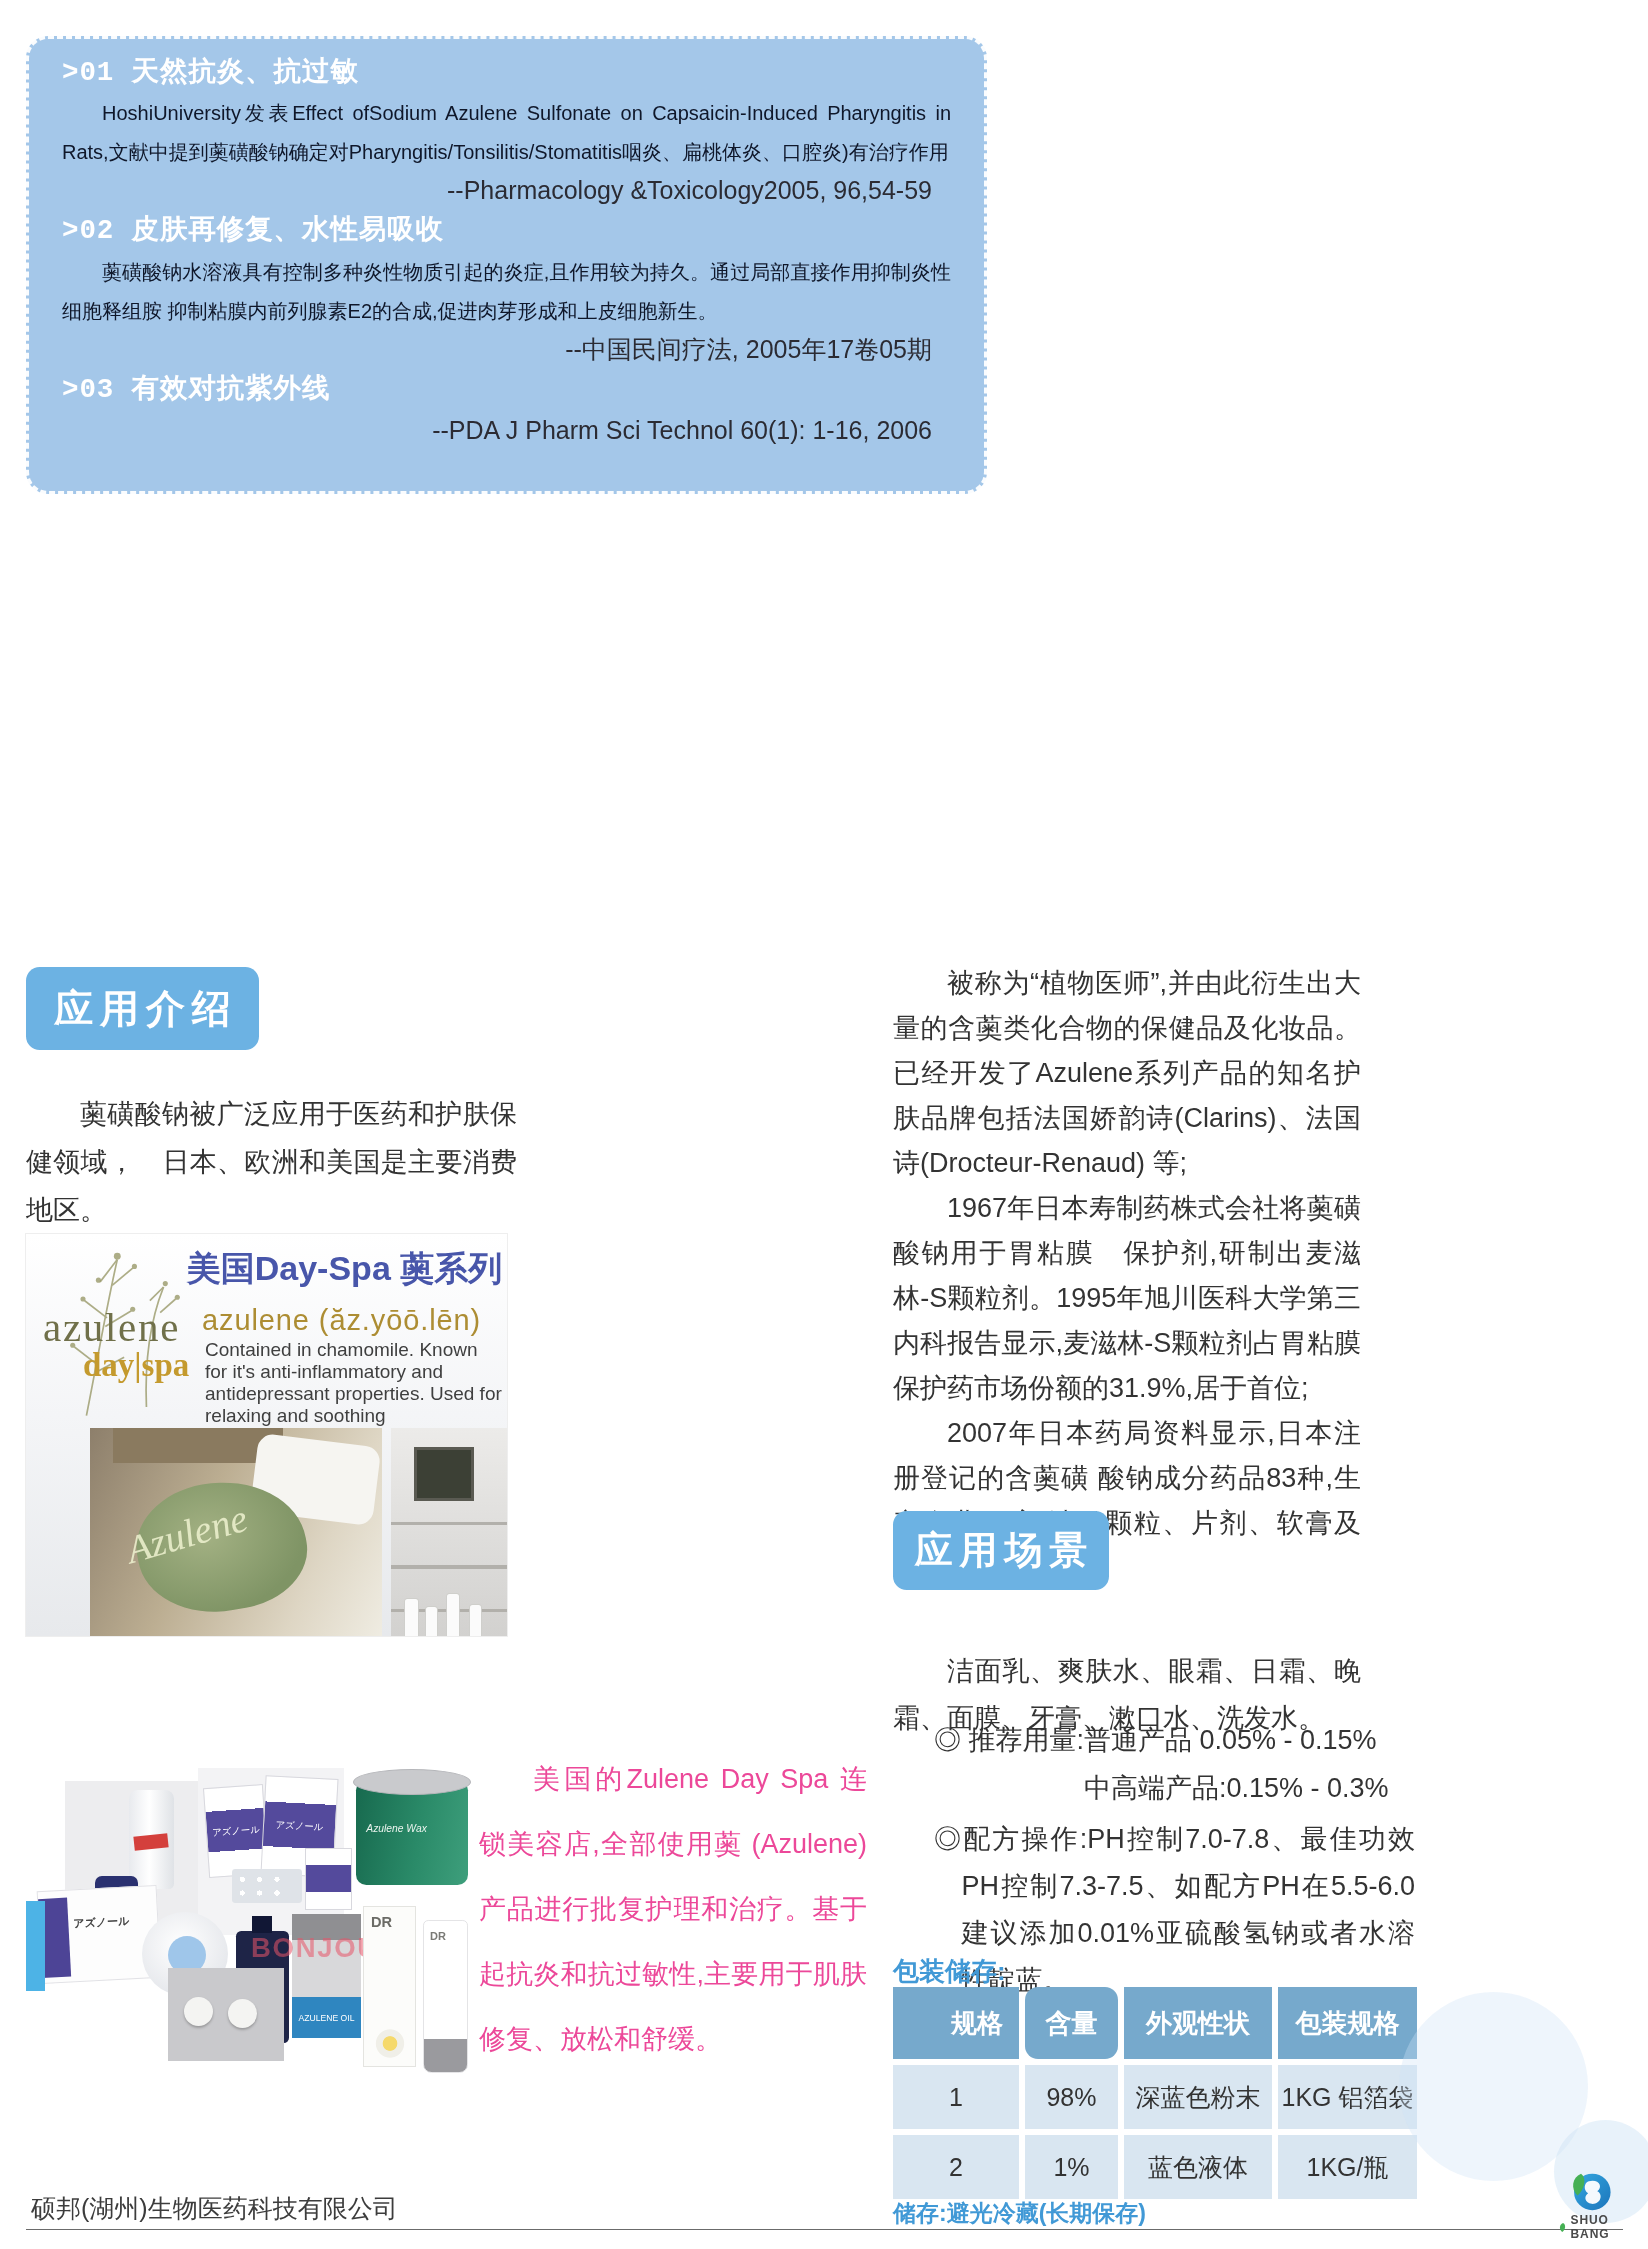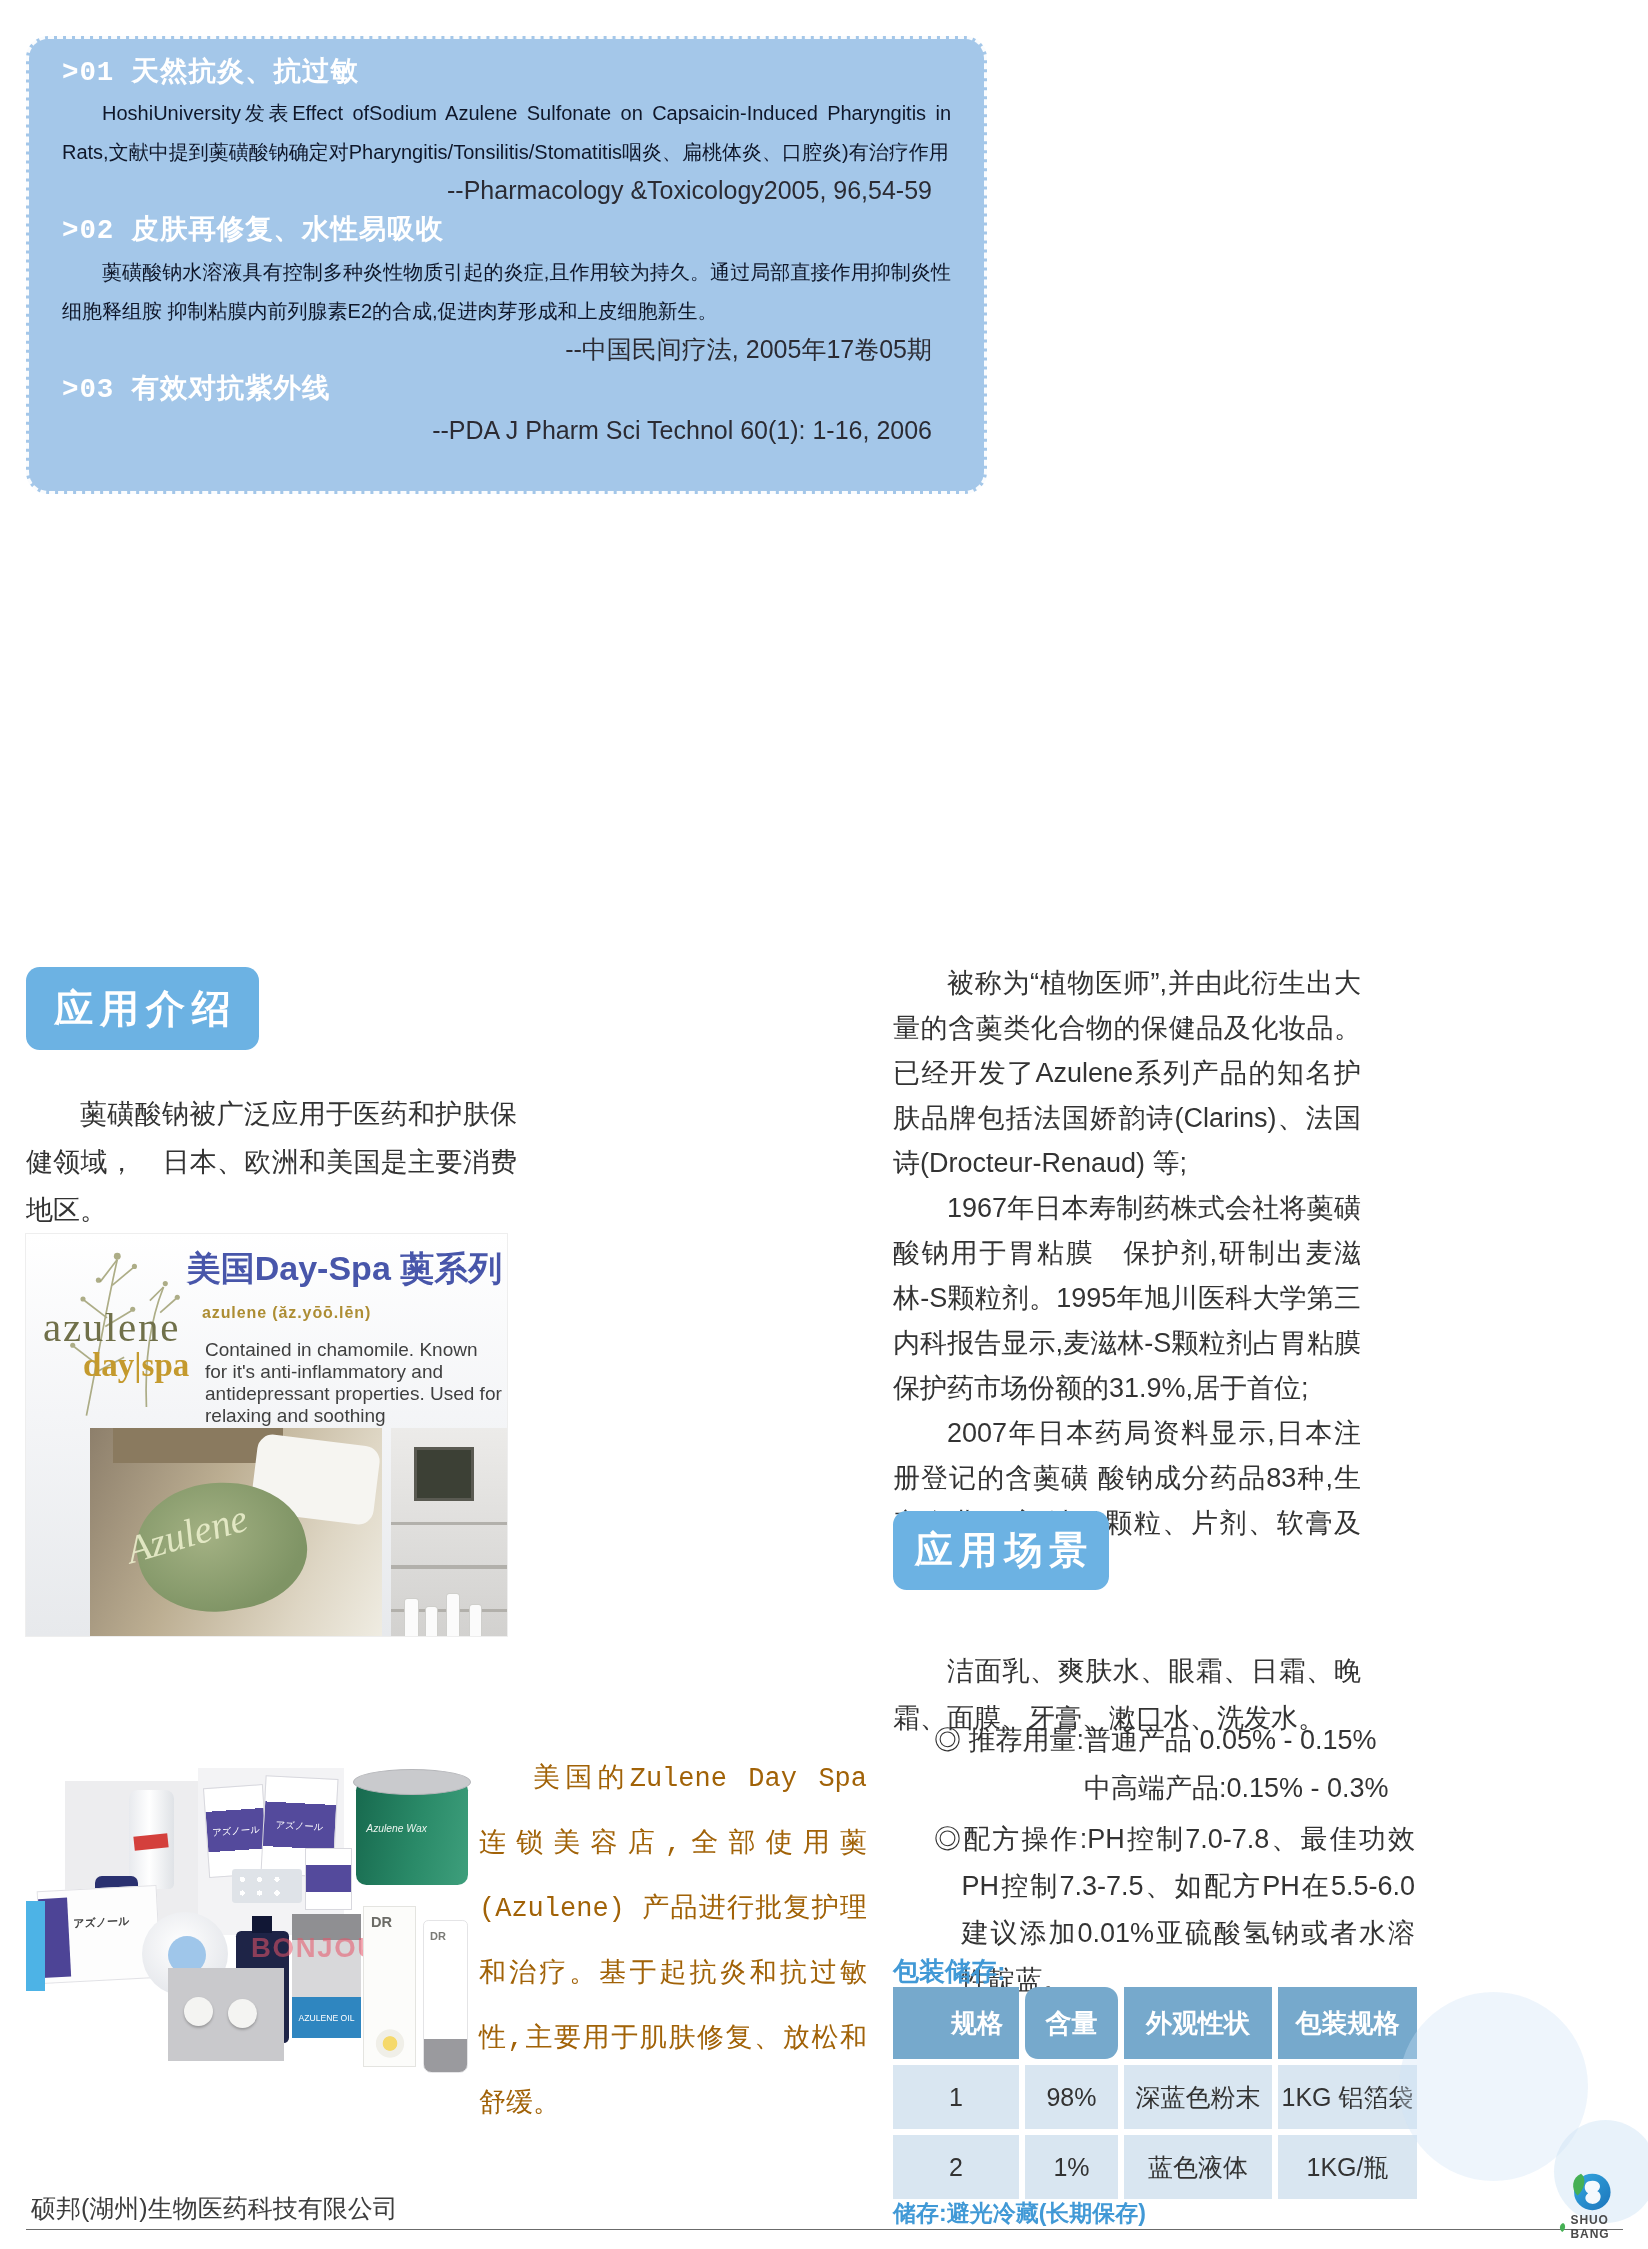--- a/index.html
+++ b/index.html
@@ -26,21 +26,21 @@
   #scene-h{left:893px;top:1511px;width:216px;height:79px;font-size:38px;}
   
   #intro-p{position:absolute;left:26px;top:1063px;width:491px;font-size:27px;line-height:48px;color:#333;text-align:justify;text-indent:2em;}
   
   .dayspa{
     position:absolute;left:26px;top:1234px;width:481px;height:402px;
     background:linear-gradient(180deg,#ffffff 0%,#f4f5f7 45%,#e7e9ec 100%);
     box-shadow:0 0 0 0.9px #ececec;
   }
   .ds-title{position:absolute;left:159px;top:12px;width:319px;text-align:center;font-size:34px;font-weight:bold;color:#4856aa;}
-  .ds-pron{position:absolute;left:176px;top:70px;font-size:16px;font-weight:bold;color:#ad8d33;letter-spacing:0.9px;}
+  .ds-pron{position:absolute;left:176px;top:70px;font-size:29px;font-weight:normal;color:#ad8d33;letter-spacing:0.9px;}
   .ds-desc{position:absolute;left:179px;top:105px;width:299px;font-size:19px;line-height:22px;color:#3f3f3f;}
   .ds-logo1{position:absolute;left:17px;top:69px;font-family:"Liberation Serif",serif;font-size:41px;color:#70704a;letter-spacing:1.7px;}
   .ds-logo2{position:absolute;left:57px;top:113px;font-family:"Liberation Serif",serif;font-size:33px;font-weight:bold;color:#c49a2e;}
   .ds-plant{position:absolute;left:8.6px;top:10.3px;}
   .ds-photo1{position:absolute;left:64px;top:194px;width:292px;height:208px;overflow:hidden;
     background:linear-gradient(115deg,#8d7f6b,#bcae92 40%,#ded6c4 75%,#efece2);}
   .p1-board{position:absolute;left:8%;top:0;width:58%;height:17%;background:#8a7a5f;}
   .p1-pillow{position:absolute;right:2%;top:6%;width:42%;height:38%;background:#f6f5f1;border-radius:15.5px;transform:rotate(7deg);}
   .p1-clay{position:absolute;left:16%;top:26%;width:58%;height:62%;border-radius:45% 55% 42% 50%;
     background:radial-gradient(ellipse at 42% 40%,#a3b183,#7f9465 72%);transform:rotate(-10deg);}
@@ -83,21 +83,21 @@
   .cl-watermark{left:225px;top:168px;color:rgba(231,84,104,.55);font-size:27.5px;font-weight:bold;letter-spacing:1.7px;}
   .cl-drbox{left:337px;top:142px;width:53px;height:161px;background:#fcfcfa;border:0.9px solid #e4e4e0;}
   .cl-dr-logo{left:6.9px;top:6.9px;color:#6b6b66;font-size:14.6px;font-weight:bold;}
   .cl-daisy{left:8.6px;bottom:6.9px;width:34px;height:31px;border-radius:50%;
     background:radial-gradient(circle at 50% 50%,#f5d96b 0 6.9px,#f0efe8 7.7px 13.7px,transparent 14.6px);}
   .cl-tube{left:397px;top:156px;width:45px;height:153px;background:linear-gradient(180deg,#ffffff 0 78%,#9a9a9e 78%);border:0.9px solid #e4e4e6;border-radius:5.2px 5.2px 8.6px 8.6px;}
   .cl-tube-logo{left:6px;top:8.6px;color:#7a7a76;font-size:11px;font-weight:bold;}
   .cl-pilltray{left:142px;top:204px;width:116px;height:93px;background:#c9c9cc;}
   .cl-pill2{width:29px;height:29px;border-radius:50%;background:#f4f4f2;box-shadow:0 1.7px 2.6px rgba(0,0,0,.25);}
   
-  #spa-p{position:absolute;left:479px;top:1720px;width:388px;font-size:27px;line-height:65px;color:#a16207;text-align:justify;text-indent:2em;font-family:Liberation Mono, monospace;}
+  #spa-p{position:absolute;left:479px;top:1720px;width:388px;font-size:27px;line-height:65px;color:#ec4899;text-align:justify;text-indent:2em;}
   
   #right-col{position:absolute;left:893px;top:961px;width:468px;font-size:27px;line-height:45px;color:#333;text-align:justify;}
   #right-col p{margin:0;text-indent:2em;}
   #scene-p{position:absolute;left:893px;top:1621px;width:468px;font-size:27px;line-height:47px;color:#333;text-align:justify;text-indent:2em;}
   .r-line{position:absolute;left:893px;width:468px;font-size:27px;color:#333;margin-left:41px;}
   #dosage1{top:1722px;}
   #dosage2{top:1770px;padding-left:150px;}
   #formula{top:1816px;line-height:47px;text-align:justify;padding-left:27.5px;text-indent:-27.5px;box-sizing:border-box;width:481px;}
   #pack-label{position:absolute;left:893px;top:1954px;color:#4199d6;font-size:26px;font-weight:bold;}
   

